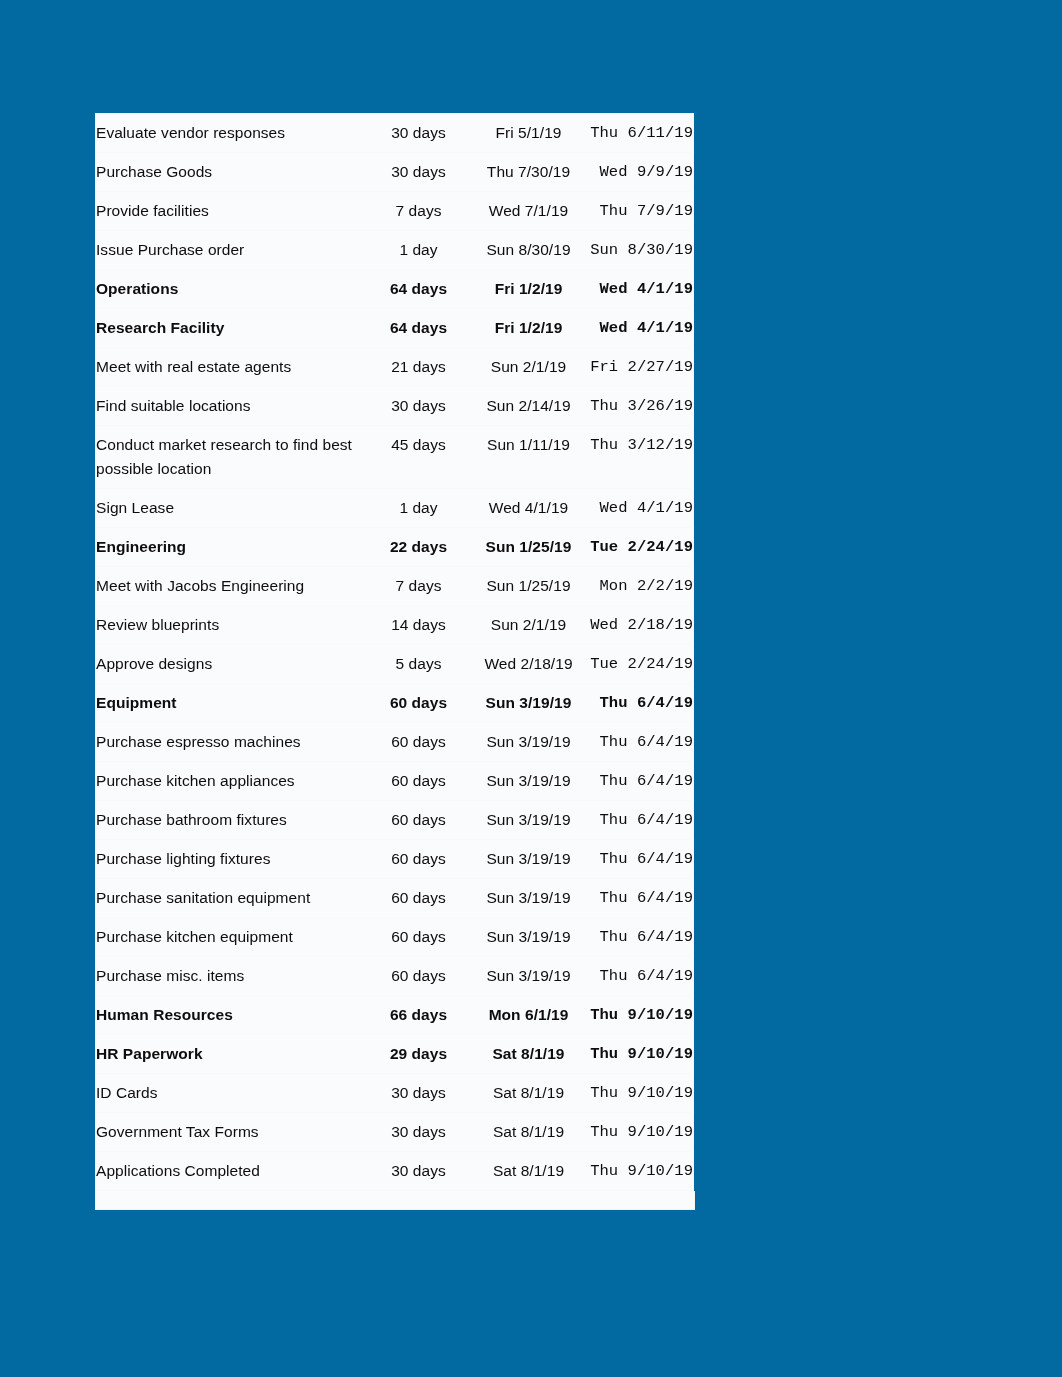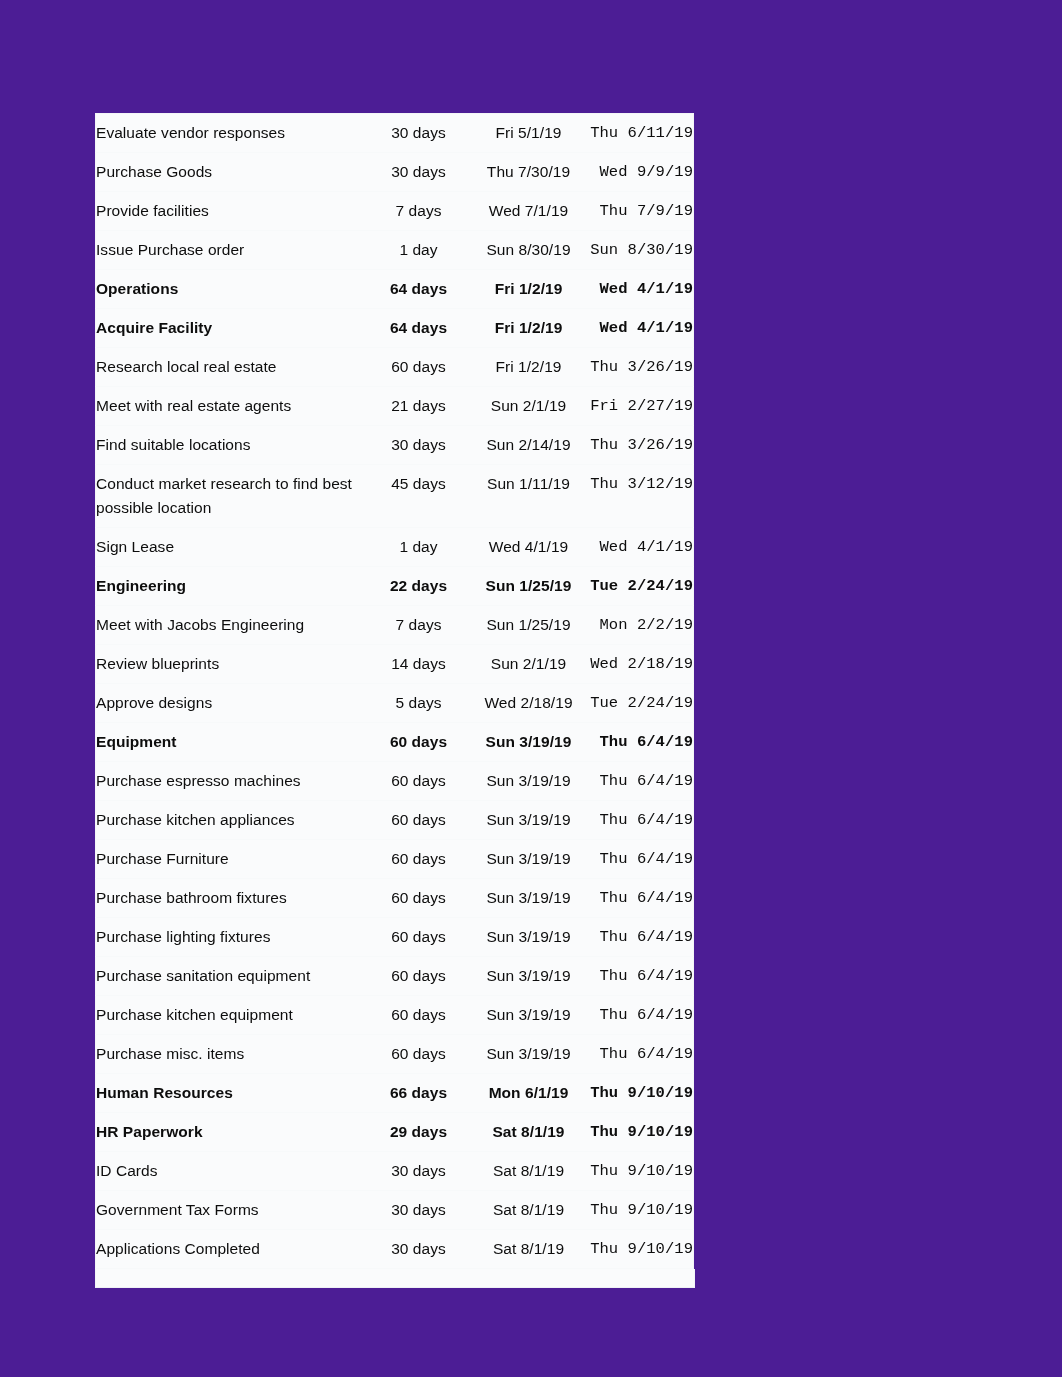--- a/index.html
+++ b/index.html
@@ -12,21 +12,21 @@
     height: 1377px;
     background: #ffffff;
     font-family: "Liberation Sans", "DejaVu Sans", sans-serif;
     -webkit-font-smoothing: antialiased;
   }
 
   #page {
     position: relative;
     width: 1062px;
     height: 1377px;
-    background: #4c1d95;
+    background: #0369a1;
     overflow: hidden;
   }
 
   
   #task-table-wrap {
     position: absolute;
     left: 95px;
     top: 113px;
     width: 598px;
   }
@@ -136,30 +136,24 @@
             <td class="cell-start">Sun 8/30/19</td>
             <td class="cell-finish">Sun 8/30/19</td>
           </tr>
           <tr class="summary-row">
             <td class="cell-name">Operations</td>
             <td class="cell-duration">64 days</td>
             <td class="cell-start">Fri 1/2/19</td>
             <td class="cell-finish">Wed 4/1/19</td>
           </tr>
           <tr class="summary-row">
-            <td class="cell-name">Acquire Facility</td>
+            <td class="cell-name">Research Facility</td>
             <td class="cell-duration">64 days</td>
             <td class="cell-start">Fri 1/2/19</td>
             <td class="cell-finish">Wed 4/1/19</td>
-          </tr>
-          <tr>
-            <td class="cell-name">Research local real estate</td>
-            <td class="cell-duration">60 days</td>
-            <td class="cell-start">Fri 1/2/19</td>
-            <td class="cell-finish">Thu 3/26/19</td>
           </tr>
           <tr>
             <td class="cell-name">Meet with real estate agents</td>
             <td class="cell-duration">21 days</td>
             <td class="cell-start">Sun 2/1/19</td>
             <td class="cell-finish">Fri 2/27/19</td>
           </tr>
           <tr>
             <td class="cell-name">Find suitable locations</td>
             <td class="cell-duration">30 days</td>
@@ -214,26 +208,20 @@
             <td class="cell-start">Sun 3/19/19</td>
             <td class="cell-finish">Thu 6/4/19</td>
           </tr>
           <tr>
             <td class="cell-name">Purchase kitchen appliances</td>
             <td class="cell-duration">60 days</td>
             <td class="cell-start">Sun 3/19/19</td>
             <td class="cell-finish">Thu 6/4/19</td>
           </tr>
           <tr>
-            <td class="cell-name">Purchase Furniture</td>
-            <td class="cell-duration">60 days</td>
-            <td class="cell-start">Sun 3/19/19</td>
-            <td class="cell-finish">Thu 6/4/19</td>
-          </tr>
-          <tr>
             <td class="cell-name">Purchase bathroom fixtures</td>
             <td class="cell-duration">60 days</td>
             <td class="cell-start">Sun 3/19/19</td>
             <td class="cell-finish">Thu 6/4/19</td>
           </tr>
           <tr>
             <td class="cell-name">Purchase lighting fixtures</td>
             <td class="cell-duration">60 days</td>
             <td class="cell-start">Sun 3/19/19</td>
             <td class="cell-finish">Thu 6/4/19</td>

